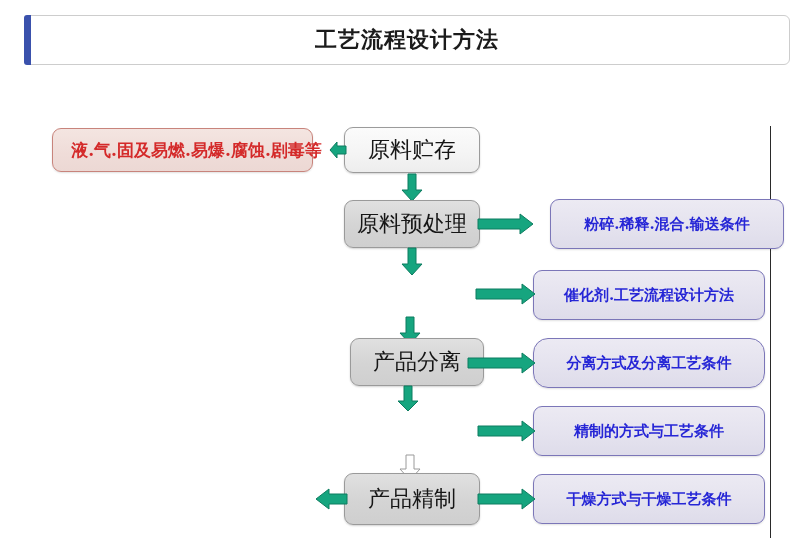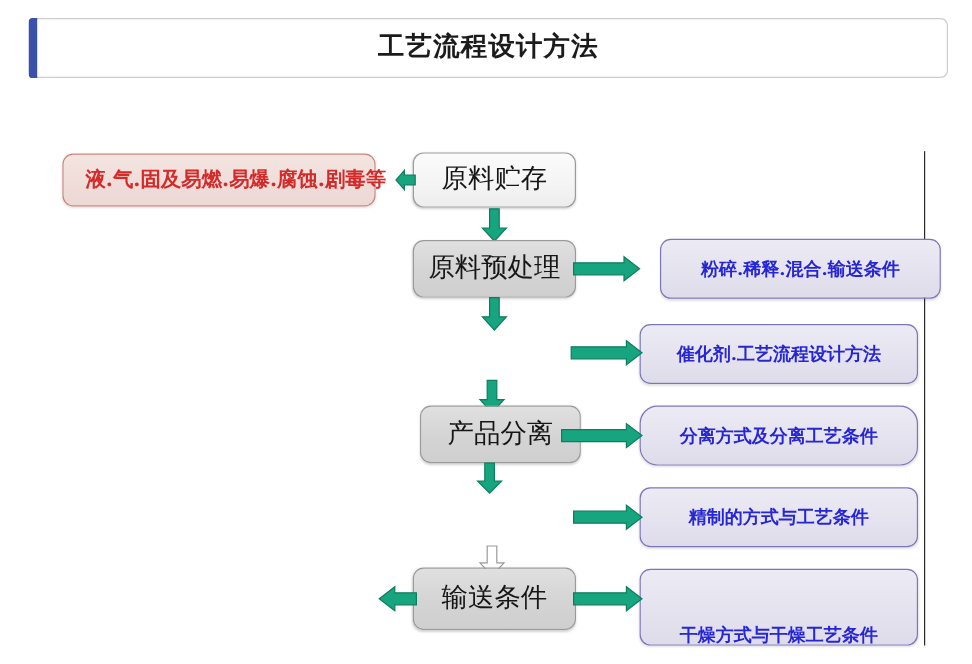--- a/index.html
+++ b/index.html
@@ -238,24 +238,24 @@
   </div>
 
   <div class="arrow" style="left:397px; top:355px;">
     <svg width="26" height="26" viewBox="0 0 26 26">
       <path d="M9,0 L17,0 L17,14 L23,14 L13,25 L3,14 L9,14 Z" fill="#ffffff" stroke="#9a9a9a" stroke-width="1"></path>
     </svg>
   </div>
 
 
   <div class="node process" style="left:344px; top:373px; width:136px; height:52px;">
-    <span>输送条件</span>
-  </div>
-
-  <div class="node cond" style="left:533px; top:374px; width:232px; height:64px;align-items:flex-end;">
+    <span>产品精制</span>
+  </div>
+
+  <div class="node cond" style="left:533px; top:374px; width:232px; height:50px;">
     <span>干燥方式与干燥工艺条件</span>
   </div>
 
   <div class="arrow" style="left:316px; top:388px;">
     <svg width="32" height="22" viewBox="0 0 32 22">
       <path d="M31,6 L13,6 L13,1 L0,11 L13,21 L13,16 L31,16 Z" fill="#16a57f" stroke="#0d7d60" stroke-width="1"></path>
     </svg>
   </div>
 
   <div class="arrow" style="left:478px; top:388px;">

